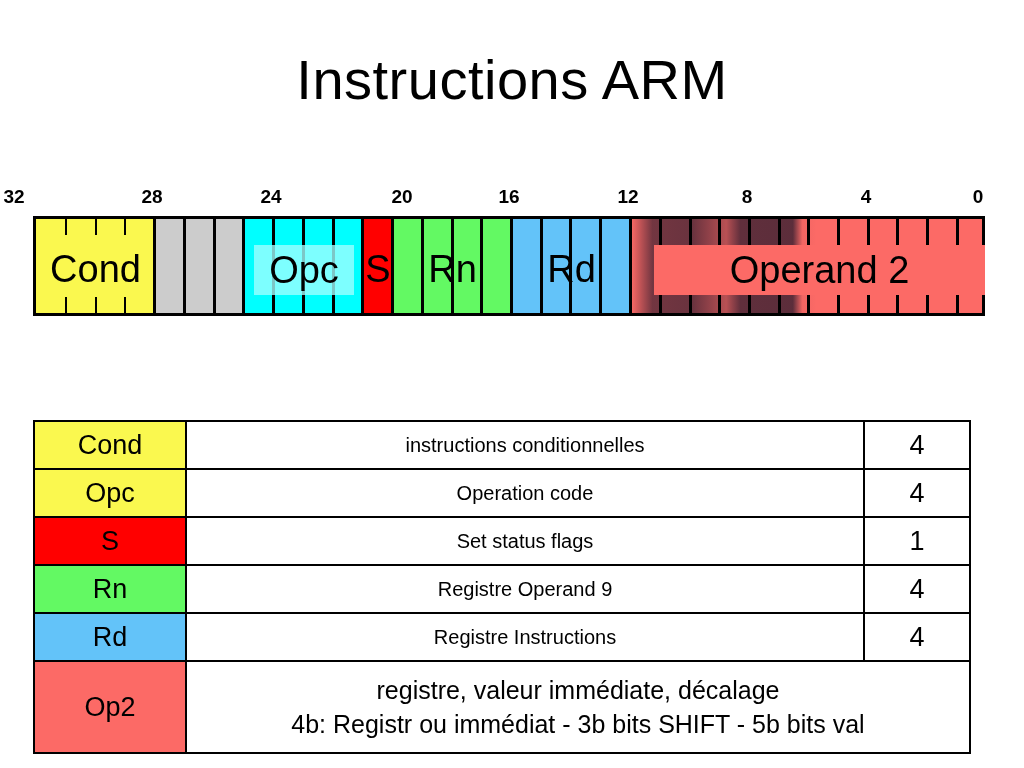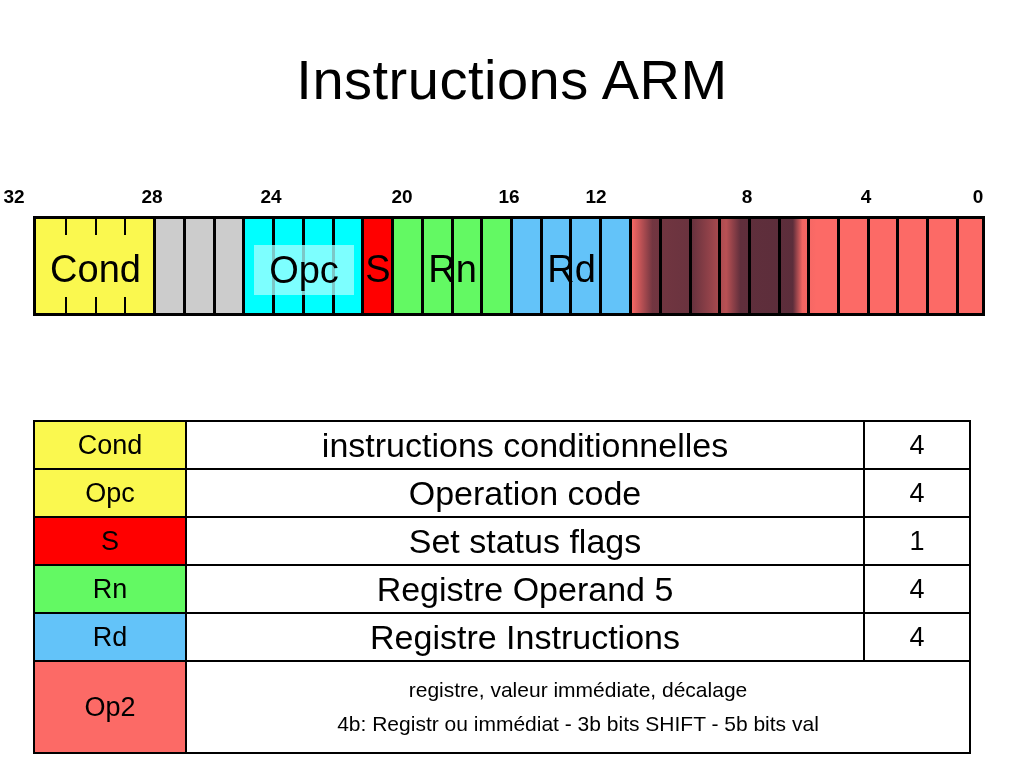--- a/index.html
+++ b/index.html
@@ -124,21 +124,21 @@
     left: 33px;
     top: 420px;
     width: 932px;
     border-collapse: collapse;
     table-layout: fixed;
   }
   #legend-table td {
     border: 2px solid #000000;
     padding: 0;
     height: 46px;
-    font-size: 34px;
+    font-size: 20px;
     line-height: 30px;
     color: #000000;
     text-align: center;
     vertical-align: middle;
   }
   #legend-table td.col-key {
     width: 150px;
     font-size: 27px;
   }
   #legend-table td.col-desc {
@@ -146,38 +146,38 @@
   }
   #legend-table td.col-bits {
     width: 104px;
     font-size: 27px;
     font-weight: 400;
   }
   #legend-table tr.row-op2 td {
     height: 90px;
   }
   #legend-table tr.row-op2 td.col-desc-wide {
-    font-size: 21px;
+    font-size: 25px;
     line-height: 34px;
   }
   #legend-table .desc-line { display: block; }
   #legend-table .desc-line.bold { font-weight: 400; }
 </style>
 </head>
 <body>
 
 <div id="slide-title">Instructions ARM</div>
 
 <div id="bit-ruler">
   <span class="tick-label" style="left:14px;">32</span>
   <span class="tick-label" style="left:152px;">28</span>
   <span class="tick-label" style="left:271px;">24</span>
   <span class="tick-label" style="left:390px;margin-left:12px;">20</span>
   <span class="tick-label" style="left:509px;">16</span>
-  <span class="tick-label" style="left:596px;">12</span>
+  <span class="tick-label" style="left:628px;">12</span>
   <span class="tick-label" style="left:747px;">8</span>
   <span class="tick-label" style="left:866px;">4</span>
   <span class="tick-label" style="left:978px;">0</span>
 </div>
 
 <div id="bitfield-bar">
 
   <div class="field" style="left:0px; width:119px; background:#FAF84F;"></div>
 
   <div class="field" style="left:119px; width:89px; background:#CCCCCC;"></div>
@@ -237,20 +237,21 @@
   <div class="field-label" style="left:0px; width:119px; top:28px; height:44px;">Cond</div>
 
   <div class="field-label plate-cyan" style="left:218px; width:100px; top:26px; height:50px;">Opc</div>
 
   <div class="field-label" style="left:327px; width:30px; top:28px; height:44px;">S</div>
 
   <div class="field-label" style="left:357px; width:119px; top:28px; height:44px;">Rn</div>
 
   <div class="field-label" style="left:476px; width:119px; top:28px; height:44px;">Rd</div>
 
+  <div class="field-label plate-salmon" style="left:618px; width:331px; top:26px; height:50px;">Operand 2</div>
 </div>
 
 <table id="legend-table">
   <tbody>
     <tr>
       <td class="col-key" style="background:#FAF84F;">Cond</td>
       <td class="col-desc">instructions conditionnelles</td>
       <td class="col-bits">4</td>
     </tr>
     <tr>
@@ -258,21 +259,21 @@
       <td class="col-desc">Operation code</td>
       <td class="col-bits">4</td>
     </tr>
     <tr>
       <td class="col-key" style="background:#FF0000;">S</td>
       <td class="col-desc">Set status flags</td>
       <td class="col-bits">1</td>
     </tr>
     <tr>
       <td class="col-key" style="background:#63F963;">Rn</td>
-      <td class="col-desc">Registre Operand 5</td>
+      <td class="col-desc">Registre Operand 9</td>
       <td class="col-bits">4</td>
     </tr>
     <tr>
       <td class="col-key" style="background:#63C3F9;">Rd</td>
       <td class="col-desc">Registre Instructions</td>
       <td class="col-bits">4</td>
     </tr>
     <tr class="row-op2">
       <td class="col-key" style="background:#FC6A66;">Op2</td>
       <td class="col-desc-wide" colspan="2">

